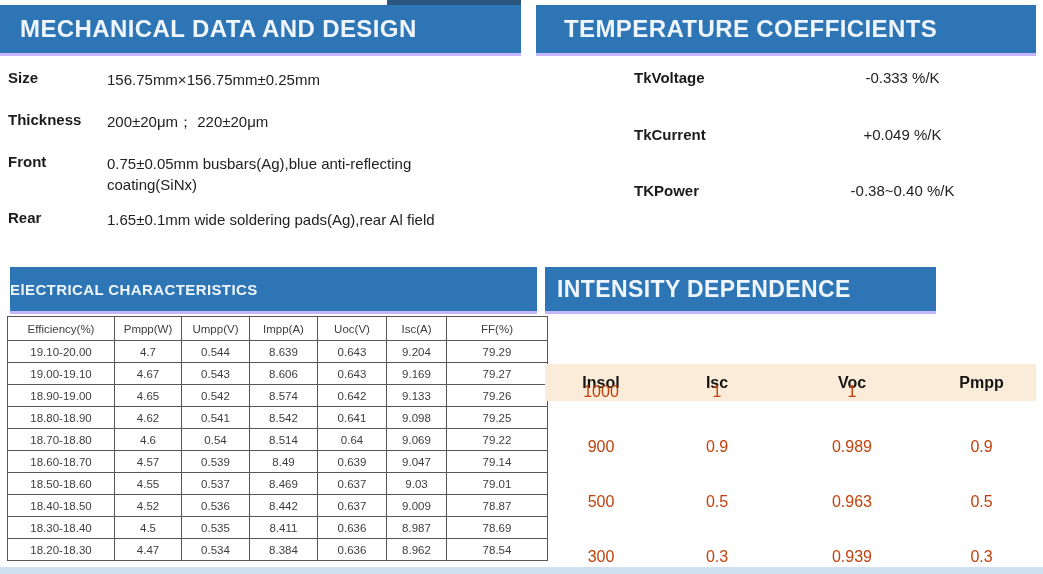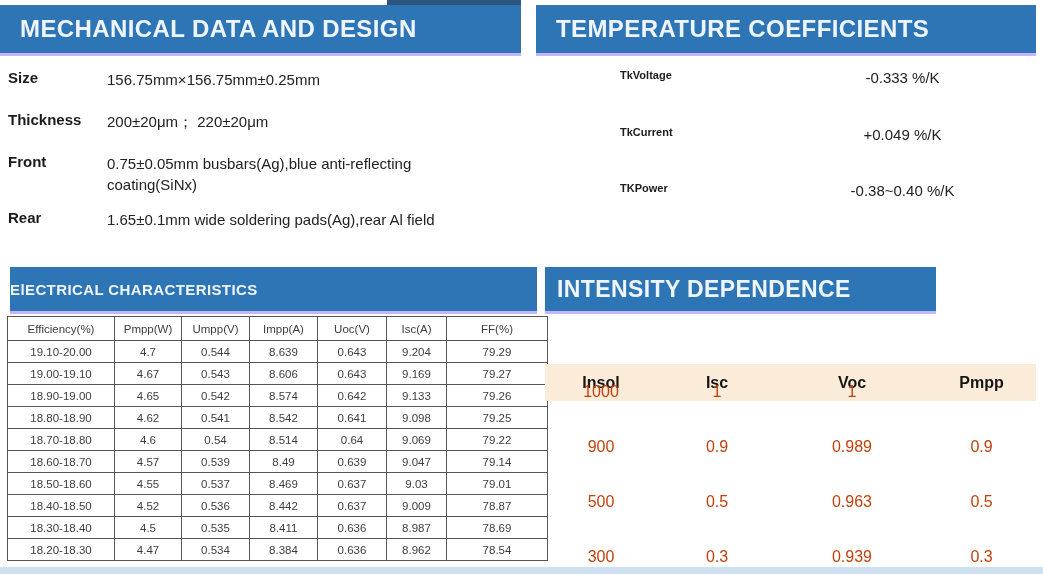--- a/index.html
+++ b/index.html
@@ -18,41 +18,41 @@
     background:#2e75b6;
     border-bottom:3px solid #c4b5fd;
     color:#eef5fc;
     font-weight:bold;
     font-size:24px;
     letter-spacing:0.4px;
     display:flex;align-items:center;
     box-sizing:border-box;
   }
   .hdr-mech{left:0;top:5px;width:521px;height:51px;padding-left:20px;}
-  .hdr-temp{left:536px;top:5px;width:500px;height:51px;padding-left:20px;}
+  .hdr-temp{left:536px;top:5px;width:500px;height:51px;padding-left:28px;}
   .hdr-elec{left:10px;top:267px;width:527px;height:47px;font-size:15px;}
   .hdr-int {left:545px;top:267px;width:391px;height:47px;padding-left:12px;font-size:23px;}
 
   .artifact{position:absolute;left:387px;top:0;width:134px;height:8px;background:#2a567f;}
 
   
   .mech-rows .mrow{position:absolute;left:0;width:521px;}
   .mech-rows .mrow:nth-child(1){top:69px;}
   .mech-rows .mrow:nth-child(2){top:111px;}
   .mech-rows .mrow:nth-child(3){top:153px;}
   .mech-rows .mrow:nth-child(4){top:209px;}
   .mlabel{position:absolute;left:8px;width:95px;font-weight:bold;font-size:15px;}
   .mvalue{position:absolute;left:107px;width:355px;font-size:15px;line-height:21px;color:#222;}
 
   
   .temp-rows .trow{position:absolute;width:500px;}
   .temp-rows .trow:nth-child(1){top:69px;}
   .temp-rows .trow:nth-child(2){top:126px;}
   .temp-rows .trow:nth-child(3){top:182px;}
-  .tlabel{position:absolute;left:620px;font-weight:bold;font-size:11px;}
+  .tlabel{position:absolute;left:634px;font-weight:bold;font-size:15px;}
   .tvalue{position:absolute;left:810px;width:185px;text-align:center;font-size:15px;color:#222;}
 
   
   .etable{
     position:absolute;left:7px;top:316px;width:540px;
     border-collapse:collapse;table-layout:fixed;
     font-size:11.5px;color:#3d3d3d;
   }
   .etable th,.etable td{
     border:1px solid #565656;

